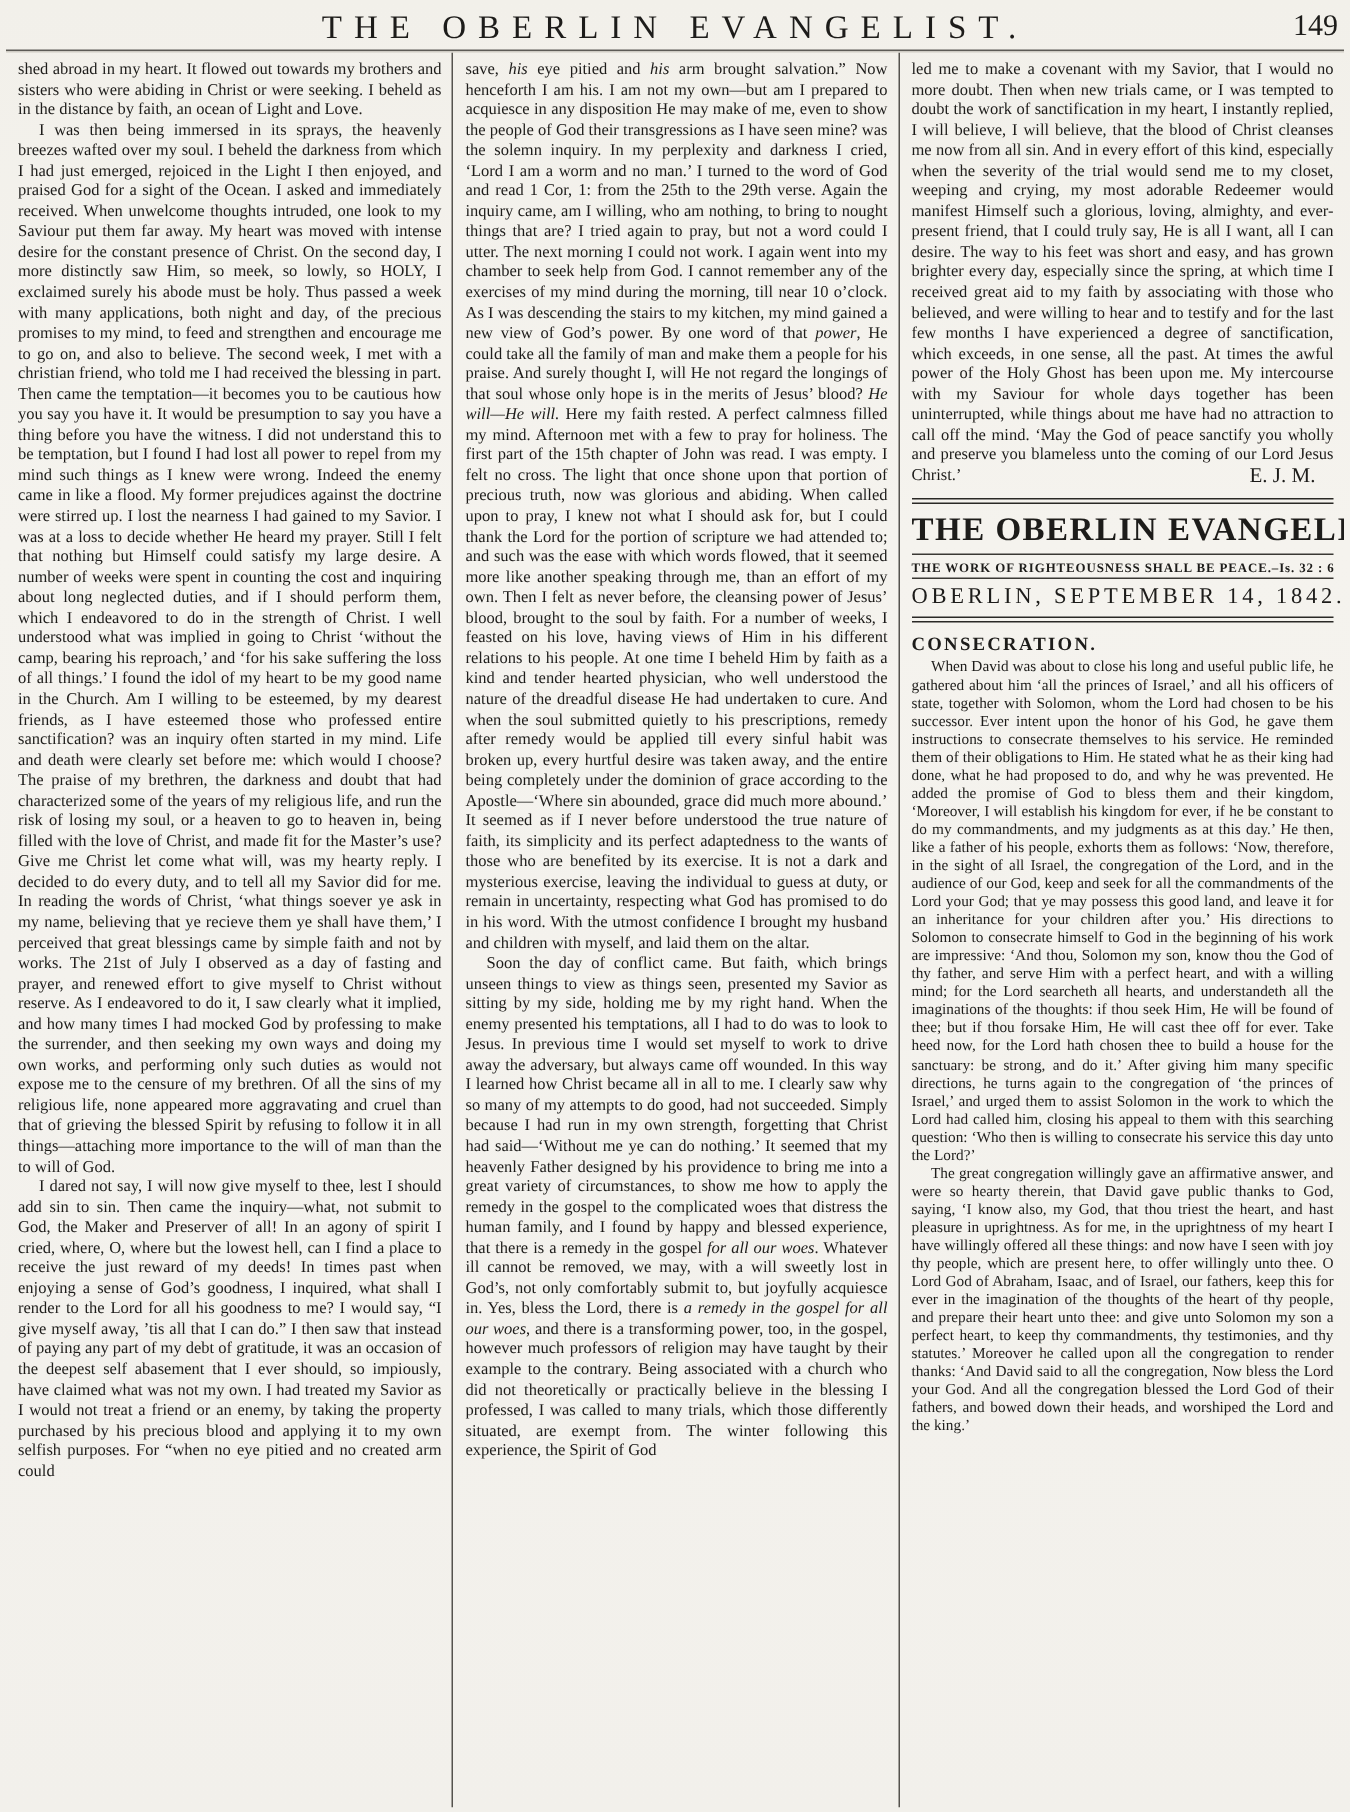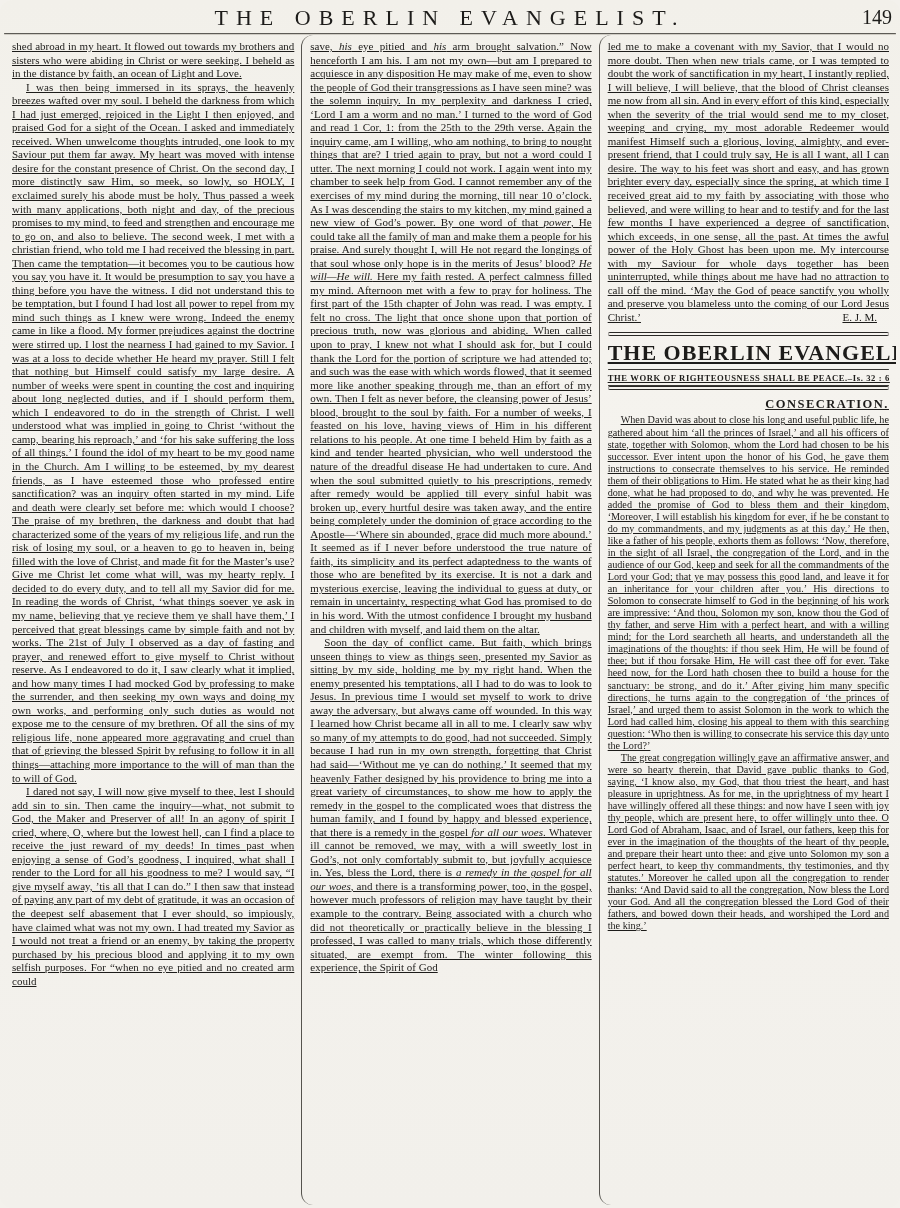--- a/index.html
+++ b/index.html
@@ -1,15 +1,15 @@
 <!DOCTYPE html>
 <html><head>
 <meta charset="utf-8">
 <style>
-  * { box-sizing: border-box; margin: 0; padding: 0; border-radius: 12px; }
+  * { box-sizing: border-box; margin: 0; padding: 0; }
   html,body { width: 900px; height: 1208px; }
   body {
     font-family: "Liberation Serif", "DejaVu Serif", serif;
     background: #f3f1ec;
     color: #1d1c1a;
     overflow: hidden;
   }
   .sheet { width: 900px; height: 1208px; padding: 2px 4px 0 4px; position: relative;
     background: linear-gradient(180deg, #f2f0ea 0%, #f5f3ee 30%, #f2f0eb 100%); }
 
@@ -17,35 +17,35 @@
   .running-head { position: relative; height: 31px; }
   .running-title {
     position: absolute; left: 50%; top: 3px; transform: translateX(-50%);
     font-size: 22px; letter-spacing: 8px; white-space: nowrap; font-weight: normal;
   }
   .running-page-no { position: absolute; right: 4px; top: 4px; font-size: 20px; }
   .head-rule { border-top: 1px solid #5d5b56; box-shadow: 0 1px 0 #cfccc4; margin-bottom: 1px; }
 
   
   .columns { display: flex; height: 1170px; overflow: hidden; }
-  .col { width: 33.333%; padding: 5px 7px 0 8px; overflow: hidden; text-decoration: underline; }
+  .col { width: 33.333%; padding: 5px 7px 0 8px; overflow: hidden; }
   .col + .col { border-left: 1px solid #55534e; }
   .bodytext p.para { font-size: 11px; line-height: 13.55px; text-align: justify; text-indent: 14px; }
   .bodytext p.noindent { text-indent: 0; }
-  .sig-line { font-size: 11px; line-height: 13.55px; text-align: right; margin-top: -13.55px; padding-right: 12px; }
+  .sig-line { font-size: 14px; line-height: 13.55px; text-align: right; margin-top: -13.55px; padding-right: 12px; }
 
   
   .masthead { text-align: center; margin-top: 8px; }
   .rule-double { height: 4px; border-top: 1px solid #2a2926; border-bottom: 1px solid #2a2926; }
   .masthead-title { font-size: 22px; font-weight: bold; letter-spacing: 1px; margin: 4px 0 3px; white-space: nowrap; }
   .rule-thin { border-top: 1px solid #3a3834; }
   .masthead-motto { font-size: 8.6px; font-weight: bold; letter-spacing: 0.6px; padding: 3px 0 2px; white-space: nowrap; }
   .masthead-dateline { font-size: 15px; letter-spacing: 2.5px; padding: 4px 0 4px; white-space: nowrap; }
 
-  .article-heading { text-align: right; font-weight: bold; font-size: 12.5px; letter-spacing: 1.5px; margin: 7px 0 2px; }
+  .article-heading { text-align: left; font-weight: bold; font-size: 12.5px; letter-spacing: 1.5px; margin: 7px 0 2px; }
   .smalltext p.para { font-size: 10.2px; line-height: 12.05px; text-align: justify; text-indent: 13px; }
 
   em { font-style: italic; }
 </style>
 </head>
 <body>
 
 <div class="sheet">
 
   <div class="running-head">
@@ -72,20 +72,21 @@
           <p class="para noindent">led me to make a covenant with my Savior, that I would no more doubt.  Then when new trials came, or I was tempted to doubt the work of sanctification in my heart, I instantly replied, I will believe, I will believe, that the blood of Christ cleanses me now from all sin.  And in every effort of this kind, especially when the severity of the trial would send me to my closet, weeping and crying, my most adorable Redeemer would manifest Himself such a glorious, loving, almighty, and ever-present friend, that I could truly say, He is all I want, all I can desire.  The way to his feet was short and easy, and has grown brighter every day, especially since the spring, at which time I received great aid to my faith by associating with those who believed, and were willing to hear and to testify and for the last few months I have experienced a degree of sanctification, which exceeds, in one sense, all the past.  At times the awful power of the Holy Ghost has been upon me.  My intercourse with my Saviour for whole days together has been uninterrupted, while things about me have had no attraction to call off the mind. ‘May the God of peace sanctify you wholly and preserve you blameless unto the coming of our Lord Jesus Christ.’</p>
         </div>
       <div class="sig-line">E. J. M.</div>
 
       <div class="masthead">
         <div class="rule-double"></div>
         <div class="masthead-title">THE OBERLIN EVANGELIST.</div>
         <div class="rule-thin"></div>
         <div class="masthead-motto">THE WORK OF RIGHTEOUSNESS SHALL BE PEACE.–Is. 32 : 6</div>
         <div class="rule-thin"></div>
+        <div class="masthead-dateline">OBERLIN, SEPTEMBER 14, 1842.</div>
         <div class="rule-double"></div>
       </div>
 
       <div class="article-heading">CONSECRATION.</div>
       <div class="smalltext">
           <p class="para">When David was about to close his long and useful public life, he gathered about him ‘all the princes of Israel,’ and all his officers of state, together with Solomon, whom the Lord had chosen to be his successor.  Ever intent upon the honor of his God, he gave them instructions to consecrate themselves to his service.  He reminded them of their obligations to Him.  He stated what he as their king had done, what he had proposed to do, and why he was prevented.  He added the promise of God to bless them and their kingdom, ‘Moreover, I will establish his kingdom for ever, if he be constant to do my commandments, and my judgments as at this day.’  He then, like a father of his people, exhorts them as follows: ‘Now, therefore, in the sight of all Israel, the congregation of the Lord, and in the audience of our God, keep and seek for all the commandments of the Lord your God; that ye may possess this good land, and leave it for an inheritance for your children after you.’  His directions to Solomon to consecrate himself to God in the beginning of his work are impressive: ‘And thou, Solomon my son, know thou the God of thy father, and serve Him with a perfect heart, and with a willing mind; for the Lord searcheth all hearts, and understandeth all the imaginations of the thoughts: if thou seek Him, He will be found of thee; but if thou forsake Him, He will cast thee off for ever.  Take heed now, for the Lord hath chosen thee to build a house for the sanctuary: be strong, and do it.’  After giving him many specific directions, he turns again to the congregation of ‘the princes of Israel,’ and urged them to assist Solomon in the work to which the Lord had called him, closing his appeal to them with this searching question: ‘Who then is willing to consecrate his service this day unto the Lord?’</p>
           <p class="para">The great congregation willingly gave an affirmative answer, and were so hearty therein, that David gave public thanks to God, saying, ‘I know also, my God, that thou triest the heart, and hast pleasure in uprightness.  As for me, in the uprightness of my heart I have willingly offered all these things: and now have I seen with joy thy people, which are present here, to offer willingly unto thee.  O Lord God of Abraham, Isaac, and of Israel, our fathers, keep this for ever in the imagination of the thoughts of the heart of thy people, and prepare their heart unto thee: and give unto Solomon my son a perfect heart, to keep thy commandments, thy testimonies, and thy statutes.’  Moreover he called upon all the congregation to render thanks: ‘And David said to all the congregation, Now bless the Lord your God.  And all the congregation blessed the Lord God of their fathers, and bowed down their heads, and worshiped the Lord and the king.’</p>
         </div>
     </div>
 

